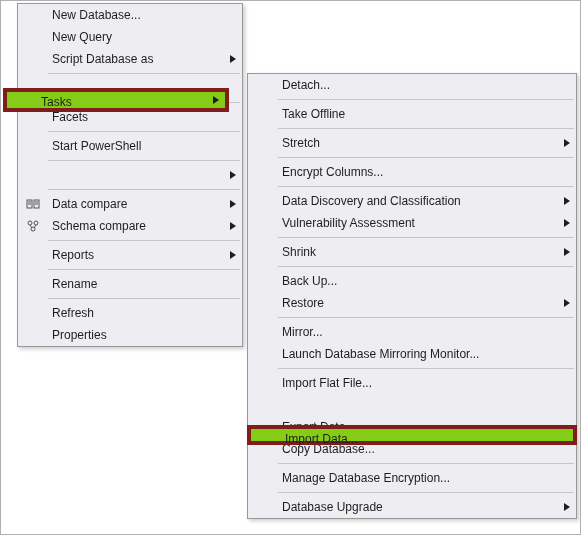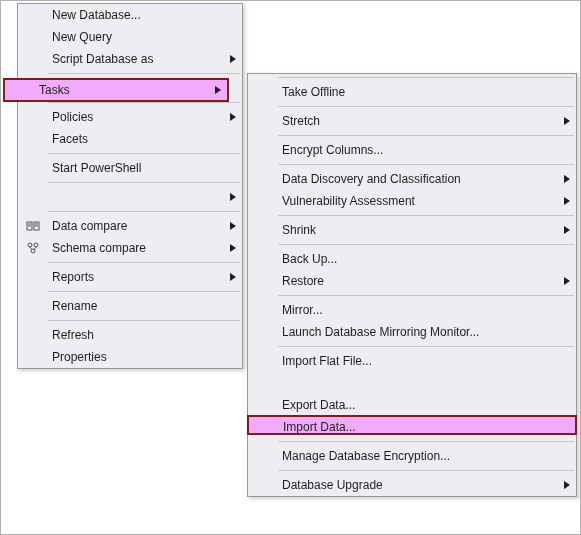--- a/index.html
+++ b/index.html
@@ -57,23 +57,24 @@
   }
   .submenu-arrow {
     position: absolute;
     right: 6px;
     top: 50%;
     transform: translateY(-50%);
   }
   .submenu-arrow svg { display: block; }
   .highlighted {
     position: absolute;
-    border: 2px solid #7f1d1d;
-    background: #f0abfc;
+    border: 4px solid #7f1d1d;
+    background: #84cc16;
     pointer-events: none;
+    margin-top: 10px;
   }
   .hl-tasks {
     left: 2px;
     top: 77px;
     width: 226px;
     height: 24px;
     z-index: 5;
   }
   .hl-import {
     left: 246px;
@@ -124,28 +125,20 @@
     <span class="submenu-arrow">
       <svg width="6" height="8">
           <path d="M0 0 L6 4 L0 8 Z" fill="#1e1e1e"></path>
         </svg>
     </span>
   </div>
   <div class="menu-sep"></div>
 
   <div class="menu-item" style="visibility:hidden">x</div>
   <div class="menu-sep"></div>
-  <div class="menu-item">
-    <span>Policies</span>
-    <span class="submenu-arrow">
-      <svg width="6" height="8">
-          <path d="M0 0 L6 4 L0 8 Z" fill="#1e1e1e"></path>
-        </svg>
-    </span>
-  </div>
   <div class="menu-item">
     <span>Facets</span>
   </div>
   <div class="menu-sep"></div>
   <div class="menu-item">
     <span>Start PowerShell</span>
   </div>
   <div class="menu-sep"></div>
   <div class="menu-item">
     <span class="submenu-arrow">
@@ -219,20 +212,23 @@
       <svg width="6" height="8">
           <path d="M0 0 L6 4 L0 8 Z" fill="#1e1e1e"></path>
         </svg>
     </span>
   </div>
 </div>
 
 <div class="menu menu2">
   <div class="gutter"></div>
 
+  <div class="menu-item">
+    <span>Detach...</span>
+  </div>
   <div class="menu-sep"></div>
   <div class="menu-item">
     <span>Take Offline</span>
   </div>
   <div class="menu-sep"></div>
   <div class="menu-item">
     <span>Stretch</span>
     <span class="submenu-arrow">
       <svg width="6" height="8">
           <path d="M0 0 L6 4 L0 8 Z" fill="#1e1e1e"></path>

